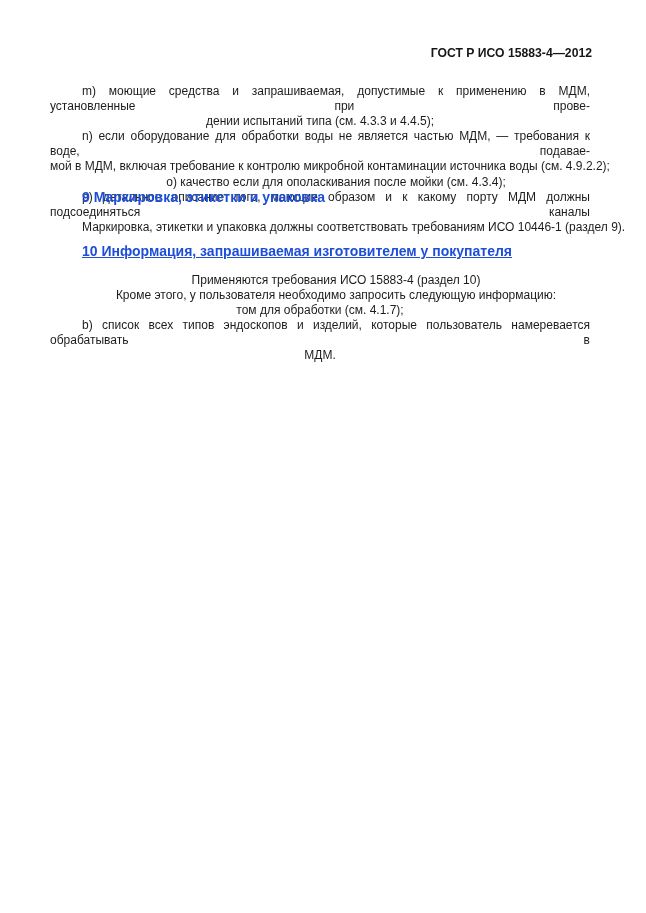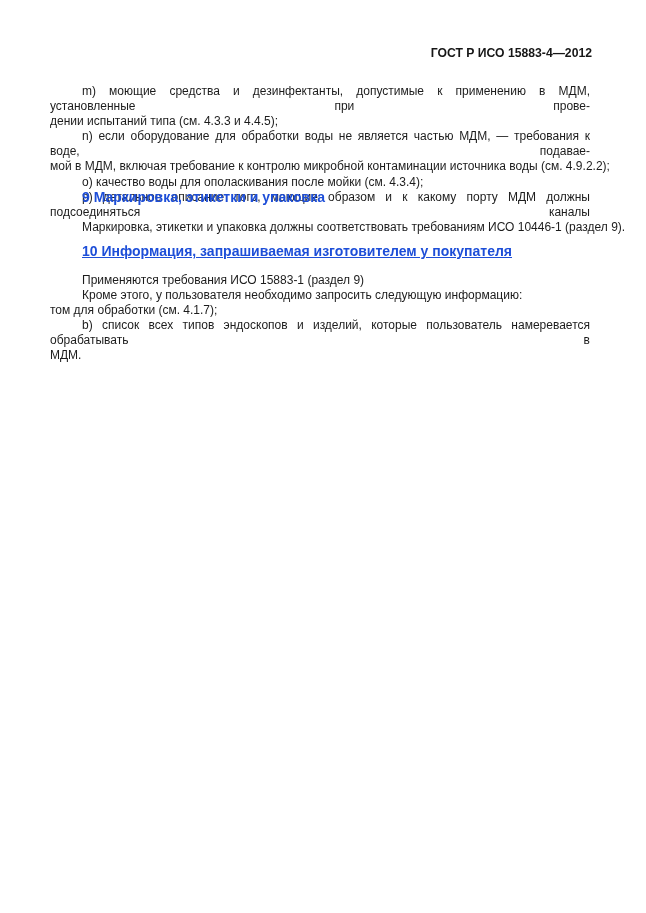--- a/index.html
+++ b/index.html
@@ -27,21 +27,21 @@
   }
   .text-block {
     position: absolute;
     left: 50px;
     width: 540px;
     font-size: 12px;
     line-height: 15.1px;
   }
   .line {
     white-space: nowrap;
-    text-align: left;
+    text-align: center;
   }
   .line.justify {
     white-space: normal;
     text-align: justify;
     text-align-last: justify;
   }
   .line.indent {
     text-indent: 32px;
   }
   .section-heading {
@@ -67,38 +67,38 @@
   }
 </style>
 </head>
 <body>
 
 <div class="page">
 
   <div class="doc-header">ГОСТ Р ИСО 15883-4—2012</div>
 
   <div class="text-block block-intro">
-    <div class="line indent justify">m) моющие средства и дезинфектанты, допустимые к применению в МДМ, установленные при прове-</div>
+    <div class="line indent justify">m) моющие средства и запрашиваемая, допустимые к применению в МДМ, установленные при прове-</div>
     <div class="line">дении испытаний типа (см. 4.3.3 и 4.4.5);</div>
     <div class="line indent justify">n) если оборудование для обработки воды не является частью МДМ, — требования к воде, подавае-</div>
     <div class="line">мой в МДМ, включая требование к контролю микробной контаминации источника воды (см. 4.9.2.2);</div>
-    <div class="line indent">o) качество воды для ополаскивания после мойки (см. 4.3.4);</div>
+    <div class="line indent">o) качество если для ополаскивания после мойки (см. 4.3.4);</div>
     <div class="line indent justify">p) детальное описание того, моющие образом и к какому порту МДМ должны подсоединяться каналы</div>
   </div>
 
   <div class="section-heading heading-9">9 Маркировка, этикетки и упаковка</div>
 
   <div class="text-block block-s9">
     <div class="line indent">Маркировка, этикетки и упаковка должны соответствовать требованиям ИСО 10446-1 (раздел 9).</div>
   </div>
 
   <div class="section-heading heading-10">10 Информация, запрашиваемая изготовителем у покупателя</div>
 
   <div class="text-block block-s10">
-    <div class="line indent">Применяются требования ИСО 15883-1 (раздел 9)</div>
+    <div class="line indent">Применяются требования ИСО 15883-4 (раздел 10)</div>
     <div class="line indent">Кроме этого, у пользователя необходимо запросить следующую информацию:</div>
     <div class="line">том для обработки (см. 4.1.7);</div>
     <div class="line indent justify">b) список всех типов эндоскопов и изделий, которые пользователь намеревается обрабатывать в</div>
     <div class="line">МДМ.</div>
   </div>
 
   <div class="page-number">23</div>
 
 </div>
 

